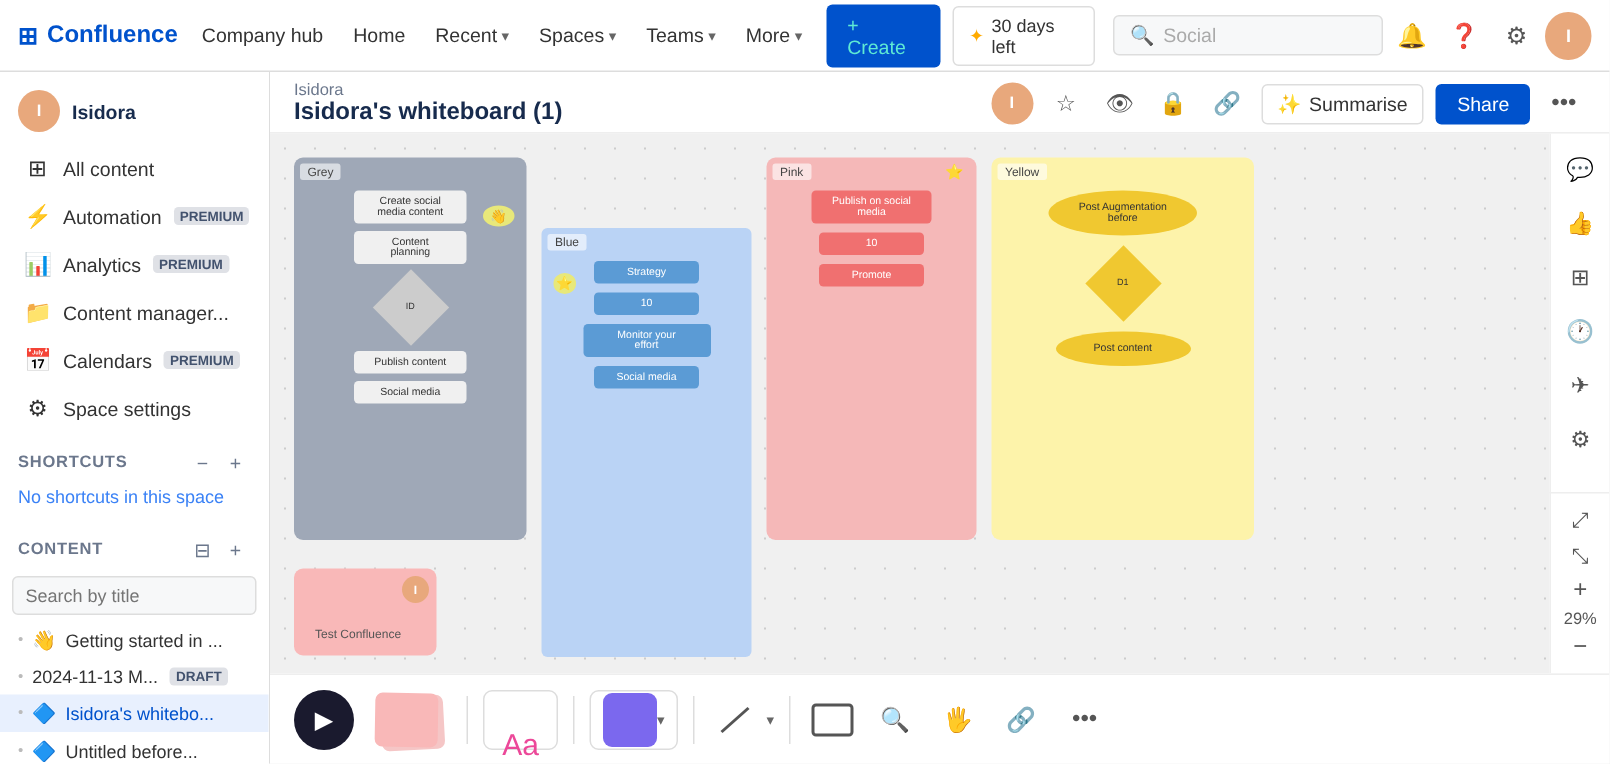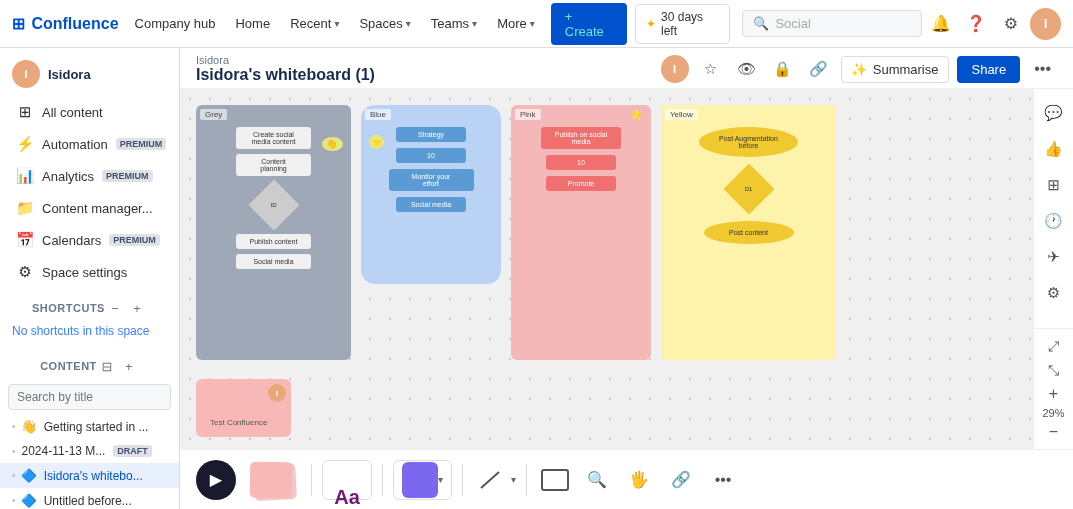--- a/index.html
+++ b/index.html
@@ -41,21 +41,21 @@
       display: flex;
       flex-direction: column;
       padding-bottom: 8px;
     }
     .sidebar-user { display: flex; align-items: center; gap: 8px; padding: 12px 12px 8px; }
     .sidebar-avatar { width: 28px; height: 28px; border-radius: 50%; background: #e8a87c; display: flex; align-items: center; justify-content: center; font-size: 11px; font-weight: 600; color: #fff; }
     .sidebar-username { font-weight: 600; font-size: 13px; color: #172b4d; }
     .sidebar-item { display: flex; align-items: center; gap: 8px; padding: 6px 12px; cursor: pointer; color: #333; font-size: 13px; border-radius: 4px; margin: 1px 4px; }
     .sidebar-item .si-icon { font-size: 15px; width: 18px; text-align: center; }
     .premium-badge { background: #dfe1e6; color: #42526e; font-size: 9px; font-weight: 700; border-radius: 3px; padding: 1px 4px; }
-    .sidebar-section { padding: 10px 12px 4px; display: flex; align-items: center; justify-content: center; }
+    .sidebar-section { padding: 10px 12px 4px; display: flex; align-items: center; justify-content: space-between; }
     .sidebar-section-label { font-size: 11px; font-weight: 700; color: #6b778c; letter-spacing: 0.5px; text-transform: uppercase; }
     .sidebar-section-icons { display: flex; gap: 2px; }
     .sidebar-section-icon { width: 20px; height: 20px; display: flex; align-items: center; justify-content: center; border-radius: 3px; cursor: pointer; color: #6b778c; font-size: 13px; }
     .shortcuts-empty { padding: 2px 12px 8px; color: #3b82f6; font-size: 12px; }
     .sidebar-search { margin: 4px 8px 4px; }
     .sidebar-search input { width: 100%; border: 1px solid #ddd; border-radius: 4px; padding: 5px 8px; font-size: 12px; color: #333; outline: none; background: #f7f8f9; }
     .sidebar-tree-item { display: flex; align-items: center; gap: 6px; padding: 5px 12px; cursor: pointer; color: #333; font-size: 12px; }
     .sidebar-tree-item.active { background: #e8f0fe; color: #0052cc; font-weight: 500; }
     .sidebar-tree-item .tree-dot { color: #bbb; font-size: 10px; }
     .sidebar-tree-item .tree-emoji { font-size: 13px; }
@@ -103,21 +103,21 @@
       border-top: 1px solid #eee;
       display: flex;
       align-items: center;
       padding: 0 16px;
       gap: 6px;
       position: relative;
     }
     .bt-play { width: 40px; height: 40px; background: #1a1a2e; border-radius: 50%; display: flex; align-items: center; justify-content: center; cursor: pointer; color: #fff; font-size: 16px; }
     .bt-separator { width: 1px; height: 32px; background: #ddd; margin: 0 4px; }
     .bt-item { min-width: 50px; height: 40px; border-radius: 6px; cursor: pointer; display: flex; align-items: center; justify-content: center; border: 1px solid #ddd; background: #fff; color: #333; font-size: 13px; padding: 0 8px; }
-    .bt-text-preview { font-size: 20px; font-weight: 700; color: #701a75; margin-top: 36px; }
+    .bt-text-preview { font-size: 20px; font-weight: 400; color: #ec4899; margin-top: 36px; }
     .bt-color-preview { width: 36px; height: 36px; background: #7b68ee; border-radius: 6px; }
     .bt-tool-icon { width: 36px; height: 36px; display: flex; align-items: center; justify-content: center; cursor: pointer; border-radius: 4px; color: #555; font-size: 16px; }
     .bt-chevron { font-size: 10px; color: #666; }
     .bt-shape { width: 28px; height: 22px; border: 2px solid #555; border-radius: 3px; }
     .bt-spacer { flex: 1; }
   </style>
 </head>
 <body>
 
 <div class="top-nav">
@@ -294,21 +294,21 @@
             <div style="background:#f0f0f0; border-radius:3px; padding:4px 8px; font-size:7px; width:75px; text-align:center; color:#333;">Content<br>planning</div>
             <div style="position:relative; width:48px; height:48px; display:flex; align-items:center; justify-content:center;">
               <div style="width:36px;height:36px;background:#ccc;transform:rotate(45deg);"></div>
               <div style="position:absolute; font-size:6px; color:#333; text-align:center;">ID</div>
             </div>
             <div style="background:#f0f0f0; border-radius:3px; padding:4px 8px; font-size:7px; width:75px; text-align:center; color:#333;">Publish content</div>
             <div style="background:#f0f0f0; border-radius:3px; padding:4px 8px; font-size:7px; width:75px; text-align:center; color:#333;">Social media</div>
           </div>
         </div>
 
-        <div style="background:#bad3f5; border-radius:14px; width:140px; height:179px; position:relative; padding:8px 6px;">
+        <div style="background:#bad3f5; border-radius:4px; width:140px; height:286px; position:relative; padding:8px 6px;margin-top:47px;">
           <div style="position:absolute;top:4px;left:4px;background:rgba(255,255,255,0.6);padding:1px 5px;border-radius:2px;font-size:8px;color:#444;">Blue</div>
           <div style="margin-top:14px; display:flex; flex-direction:column; align-items:center; gap:6px;">
             <div style="background:#5b9bd5; border-radius:3px; padding:4px 8px; font-size:7px; width:70px; text-align:center; color:#fff;">Strategy</div>
             <div style="background:#e8e87a; font-size:9px; padding:2px; border-radius:50%; position:absolute; top:30px; left:8px;">⭐</div>
             <div style="background:#5b9bd5; border-radius:3px; padding:4px 8px; font-size:7px; width:70px; text-align:center; color:#fff;">10</div>
             <div style="background:#5b9bd5; border-radius:3px; padding:4px 8px; font-size:7px; width:85px; text-align:center; color:#fff;">Monitor your<br>effort</div>
             <div style="background:#5b9bd5; border-radius:3px; padding:4px 8px; font-size:7px; width:70px; text-align:center; color:#fff;">Social media</div>
           </div>
         </div>
 

